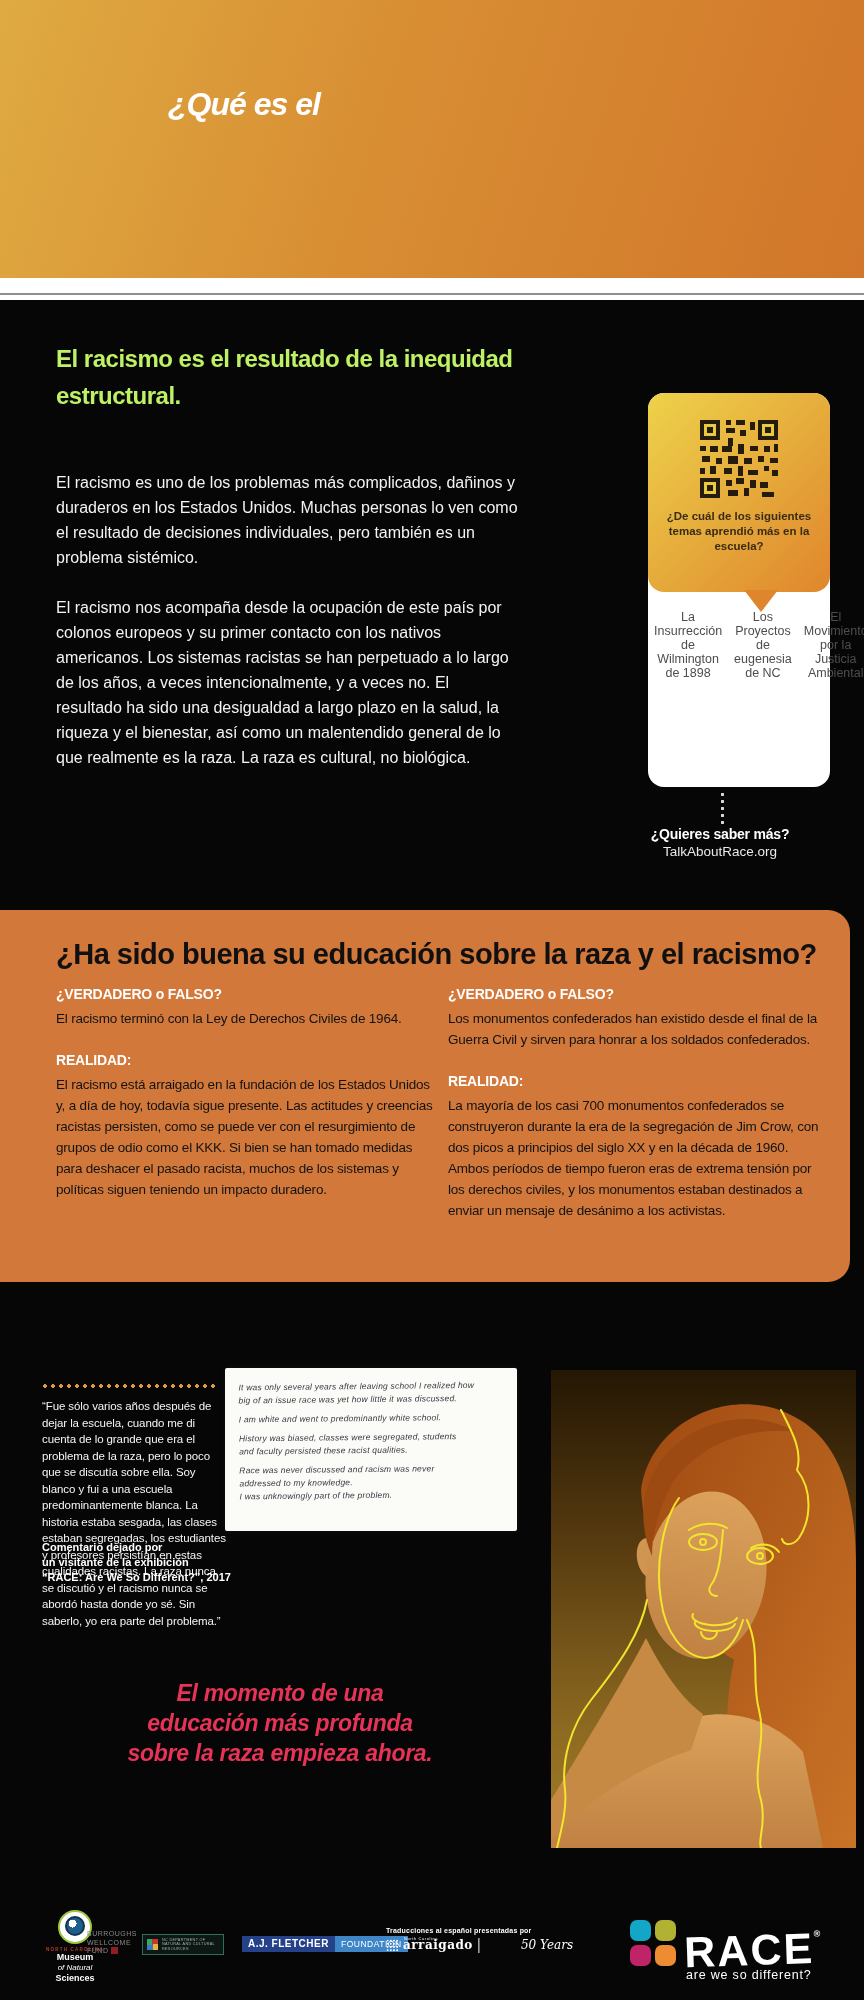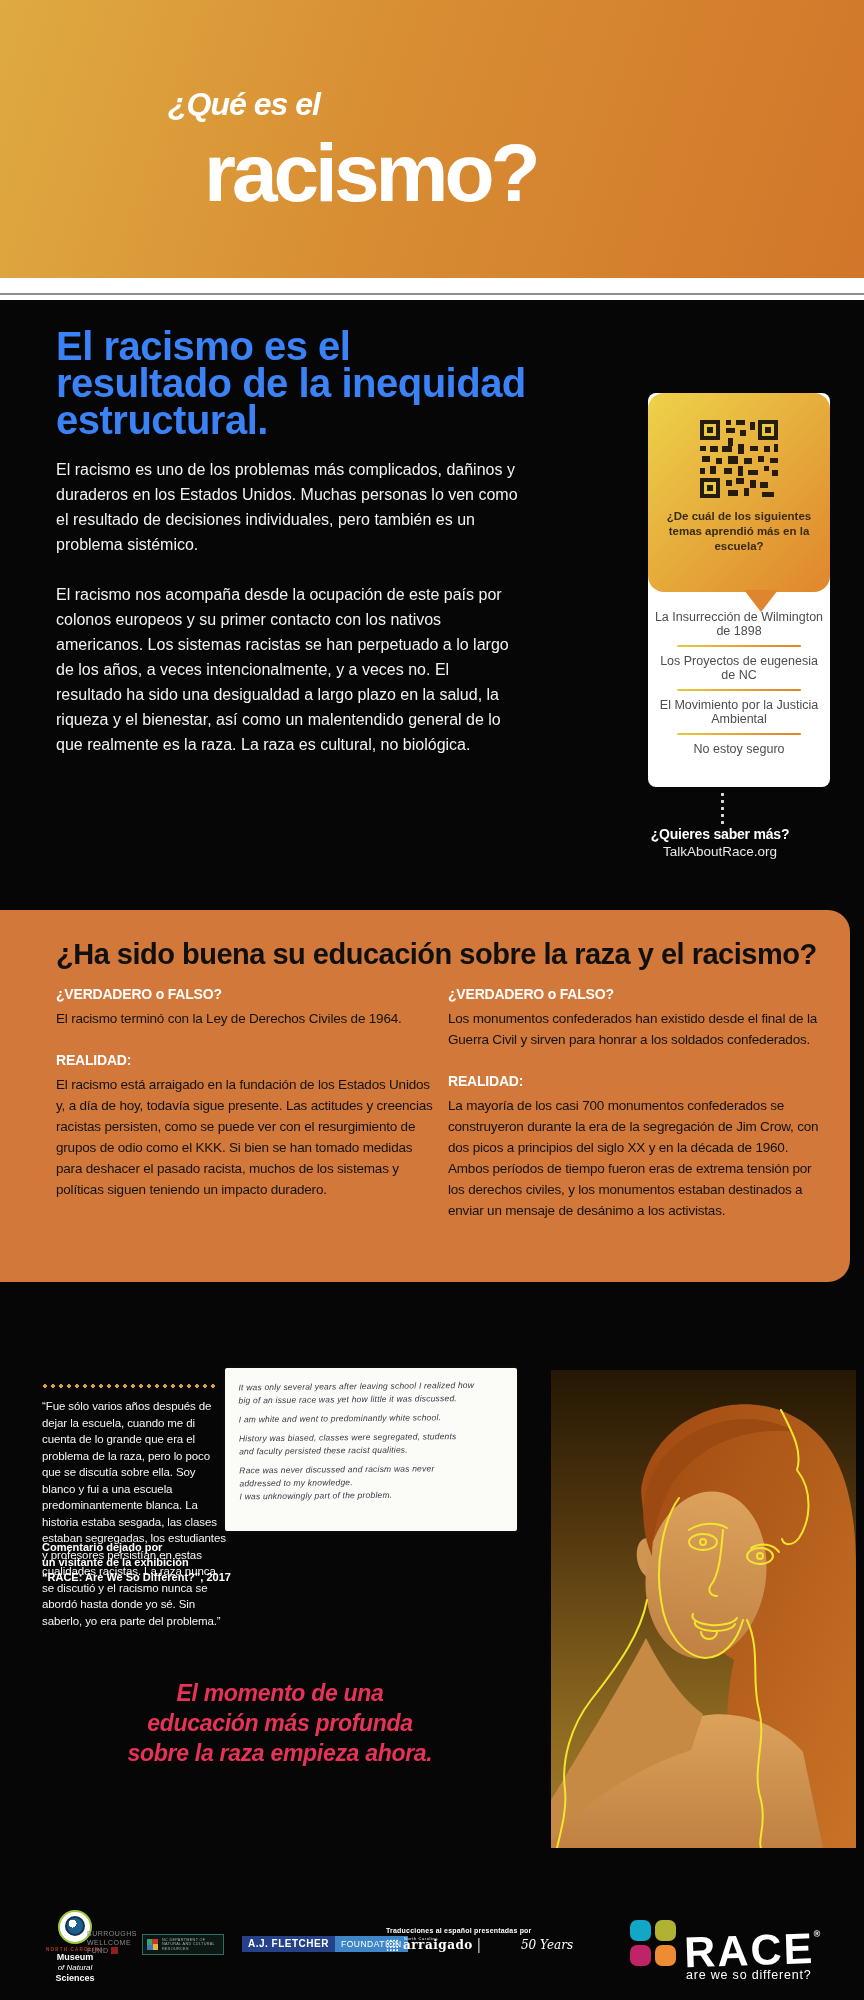--- a/index.html
+++ b/index.html
@@ -9,35 +9,35 @@
 
   
   .header{left:0;top:0;width:864px;height:278px;
           background:linear-gradient(108deg,#dfaa41 0%,#d88d33 45%,#d1762a 100%);}
   .title1{left:168px;top:86px;color:#fff;font-size:32px;font-weight:900;font-style:italic;letter-spacing:-1px;}
   .title2{left:204px;top:126px;color:#fff;font-size:82px;font-weight:900;letter-spacing:-4px;}
   .strip{left:0;top:278px;width:864px;height:22px;background:#ffffff;}
   .strip-line{left:0;top:15px;width:864px;height:2px;background:#8e8e8e;}
 
   
-  .intro-heading{left:56px;top:328px;width:470px;color:#3b82f6;font-size:40px;line-height:37px;
+  .intro-heading{left:56px;top:340px;width:470px;color:#bef264;font-size:24px;line-height:37px;
                  font-weight:900;letter-spacing:-0.5px;}
-  .intro-copy{left:56px;top:457px;width:462px;color:#f3f3f3;font-size:16px;line-height:25px;}
+  .intro-copy{left:56px;top:470px;width:462px;color:#f3f3f3;font-size:16px;line-height:25px;}
   .intro-copy p{margin:0 0 25px 0;}
 
   
-  .card{left:648px;top:393px;width:182px;height:394px;background:#fff;border-radius:8px;}
+  .card{left:648px;top:393px;width:182px;height:394px;background:#fff;border-radius:16px;}
   .bubble{left:0;top:0;width:182px;height:199px;border-radius:16px;
           background:linear-gradient(135deg,#eed24a 0%,#e5a83a 55%,#e0862d 100%);}
   .tail{left:96px;top:197px;width:0;height:0;border-left:17px solid transparent;
         border-right:17px solid transparent;border-top:22px solid #df852d;}
   .qr{left:50px;top:25px;width:82px;height:82px;}
   .bubble-q{left:8px;top:116px;width:166px;color:#3a2c14;font-size:11.5px;line-height:15px;
             font-weight:bold;text-align:center;}
-  .options{left:0;top:210px;width:182px;display:flex;flex-direction:column;align-items:center;}
+  .options{left:0;top:210px;width:182px;display:flex;flex-direction:row;align-items:center;}
   .option{color:#4d4d4d;font-size:12.5px;line-height:14px;text-align:center;padding:7px 6px;}
   .opt-divider{width:124px;height:2px;background:linear-gradient(90deg,#e7c93e,#e2802c);border-radius:1px;}
 
   .dotline{left:721px;top:791px;width:3px;height:34px;
            background:radial-gradient(circle,#d8d8d8 1.4px,transparent 1.6px) 0 0/3px 7px repeat-y;}
   .saber{left:600px;top:826px;width:240px;text-align:center;color:#fff;}
   .saber-label{font-size:14px;font-weight:bold;letter-spacing:-0.2px;}
   .saber-url{font-size:13.5px;color:#e9e9e9;margin-top:2px;}
 
   
@@ -111,21 +111,20 @@
   .race-reg{font-size:9px;vertical-align:26px;letter-spacing:0;}
   .race-tag{color:#fff;font-size:12.5px;letter-spacing:.8px;margin-left:10px;margin-top:-2px;}
 </style>
 </head>
 <body>
 
 <div id="poster">
 
   <div class="abs header">
     <div class="abs title1">¿Qué es el</div>
-    <div class="abs title2">racismo?</div>
   </div>
   <div class="abs strip">
     <div class="abs strip-line"></div>
   </div>
 
   <div class="abs intro-heading">El racismo es el resultado de la inequidad estructural.</div>
   <div class="abs intro-copy">
     <p>El racismo es uno de los problemas más complicados, dañinos y duraderos en los Estados Unidos. Muchas personas lo ven como el resultado de decisiones individuales, pero también es un problema sistémico.</p>
     <p>El racismo nos acompaña desde la ocupación de este país por colonos europeos y su primer contacto con los nativos americanos. Los sistemas racistas se han perpetuado a lo largo de los años, a veces intencionalmente, y a veces no. El resultado ha sido una desigualdad a largo plazo en la salud, la riqueza y el bienestar, así como un malentendido general de lo que realmente es la raza. La raza es cultural, no biológica.</p>
   </div>

